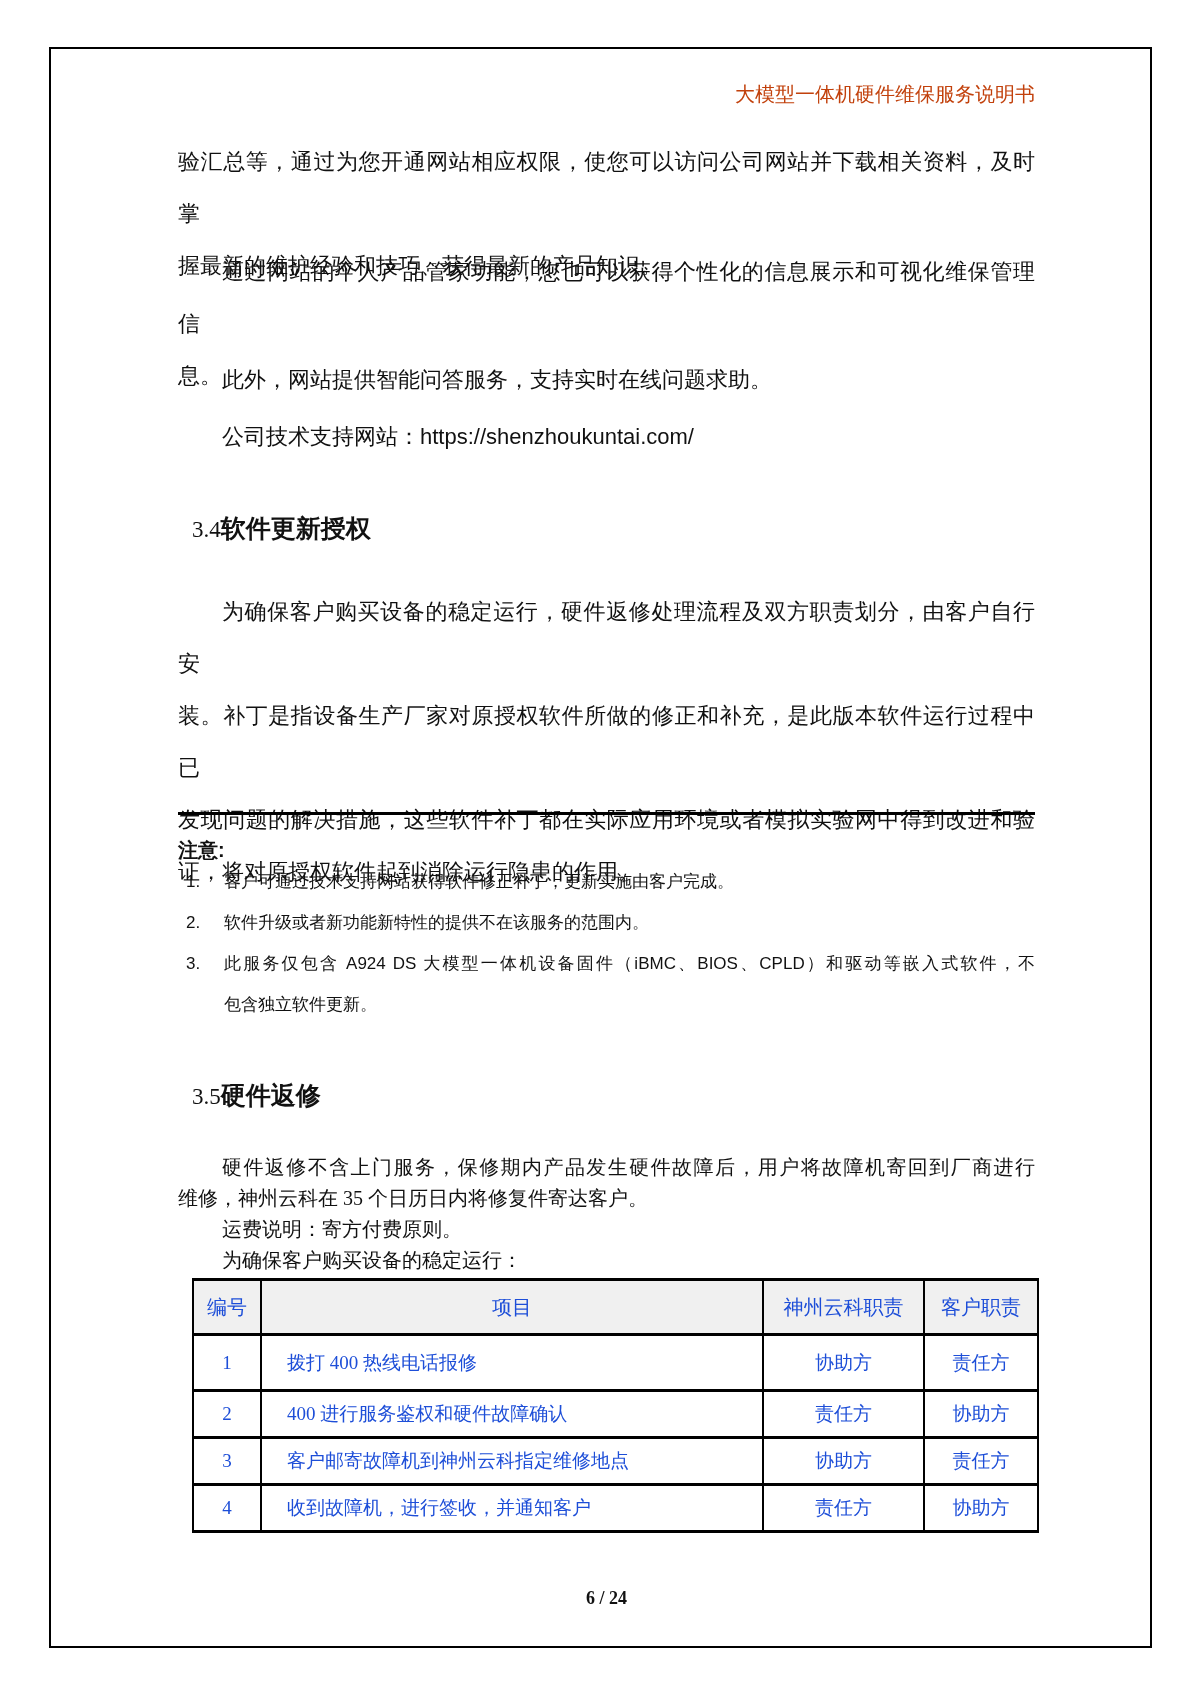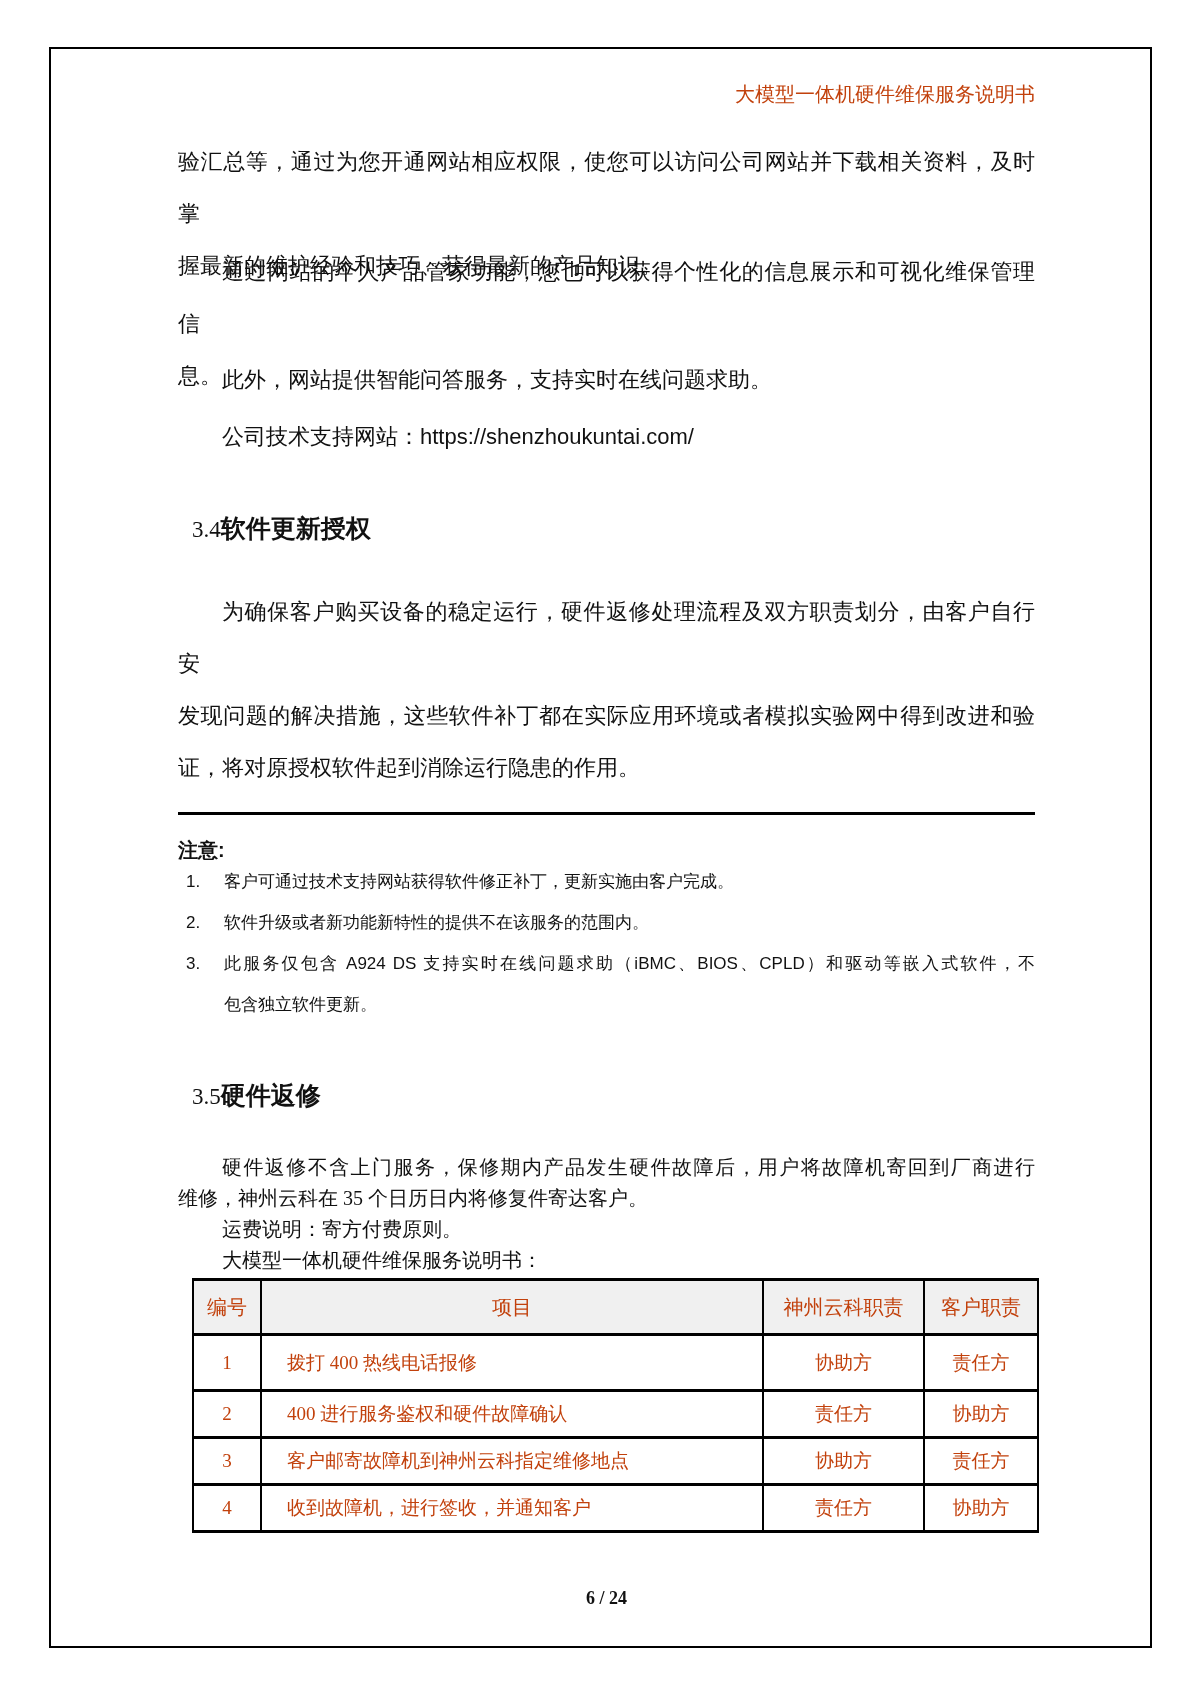--- a/index.html
+++ b/index.html
@@ -18,21 +18,21 @@
   .hnum{font-family:"Liberation Serif","DejaVu Serif",serif;font-size:23px;font-weight:400;}
   .htitle{font-size:25px;font-weight:bold;}
   .divider{position:absolute;left:178px;top:812px;width:857px;height:3px;background:#000;}
   .notice-label{position:absolute;left:178px;top:829px;font-size:20px;font-weight:bold;line-height:26px;margin-top:8px;}
   .notice-list{position:absolute;left:178px;top:861px;width:857px;font-size:17px;line-height:41px;}
   .li{position:relative;padding-left:46px;box-sizing:border-box;}
   .li .num{position:absolute;left:8px;top:0;}
   .serif-para{font-family:"Liberation Serif","DejaVu Serif",serif;font-size:20px;line-height:31px;}
   .tbl-wrap{position:absolute;left:192px;top:1278px;width:845px;}
   table{border-collapse:collapse;width:100%;table-layout:fixed;
-        font-family:"Liberation Serif","DejaVu Serif",serif;font-size:19px;color:#c2410c;}
+        font-family:"Liberation Serif","DejaVu Serif",serif;font-size:19px;color:#1d4ed8;}
   th,td{border-left:2px solid #000;border-right:2px solid #000;
         border-top:3px solid #000;border-bottom:3px solid #000;
         padding:0;overflow:hidden;}
   th{background:#f0f0f0;font-weight:normal;font-size:20px;height:52px;text-align:center;}
   td{height:44px;text-align:center;}
   tr.r1 td{height:53px;}
   td.item{text-align:left;padding-left:25px;}
   .foot{position:absolute;left:178px;width:857px;top:1588px;text-align:center;
         font-family:"Liberation Serif","DejaVu Serif",serif;font-size:18px;font-weight:bold;}
   .p1{top:136px;} .p2{top:246px;} .p3{top:354px;} .p4{top:411px;}
@@ -62,53 +62,54 @@
 <div class="blk sans p4">
   <div class="ln ind">公司技术支持网站：https://shenzhoukuntai.com/</div>
 </div>
 
 <div class="heading h34">
   <span class="hnum">3.4</span><span class="htitle">软件更新授权</span>
 </div>
 
 <div class="blk sans p5">
   <div class="ln j ind">为确保客户购买设备的稳定运行，硬件返修处理流程及双方职责划分，由客户自行安</div>
+  <div class="ln j">装。补丁是指设备生产厂家对原授权软件所做的修正和补充，是此版本软件运行过程中已</div>
   <div class="ln j">发现问题的解决措施，这些软件补丁都在实际应用环境或者模拟实验网中得到改进和验</div>
   <div class="ln">证，将对原授权软件起到消除运行隐患的作用。</div>
 </div>
 
 <div class="divider"></div>
 
 <div class="notice-label">注意:</div>
 
 <div class="notice-list">
   <div class="li">
     <span class="num">1.</span>
     <div class="ln">客户可通过技术支持网站获得软件修正补丁，更新实施由客户完成。</div>
   </div>
   <div class="li">
     <span class="num">2.</span>
     <div class="ln">软件升级或者新功能新特性的提供不在该服务的范围内。</div>
   </div>
   <div class="li">
     <span class="num">3.</span>
-    <div class="ln j">此服务仅包含 A924 DS 支持实时在线问题求助（iBMC、BIOS、CPLD）和驱动等嵌入式软件，不</div>
+    <div class="ln j">此服务仅包含 A924 DS 大模型一体机设备固件（iBMC、BIOS、CPLD）和驱动等嵌入式软件，不</div>
     <div class="ln">包含独立软件更新。</div>
   </div>
 </div>
 
 <div class="heading h35">
   <span class="hnum">3.5</span><span class="htitle">硬件返修</span>
 </div>
 
 <div class="blk serif-para p6">
   <div class="ln j ind">硬件返修不含上门服务，保修期内产品发生硬件故障后，用户将故障机寄回到厂商进行</div>
   <div class="ln">维修，神州云科在 35 个日历日内将修复件寄达客户。</div>
   <div class="ln ind">运费说明：寄方付费原则。</div>
-  <div class="ln ind">大模型一体机硬件维保服务说明书：</div>
+  <div class="ln ind">为确保客户购买设备的稳定运行：</div>
 </div>
 
 <div class="tbl-wrap">
   <table>
     <colgroup>
       <col style="width:68px">
         <col style="width:502px">
         <col style="width:161px">
         <col style="width:114px">
     </colgroup>

